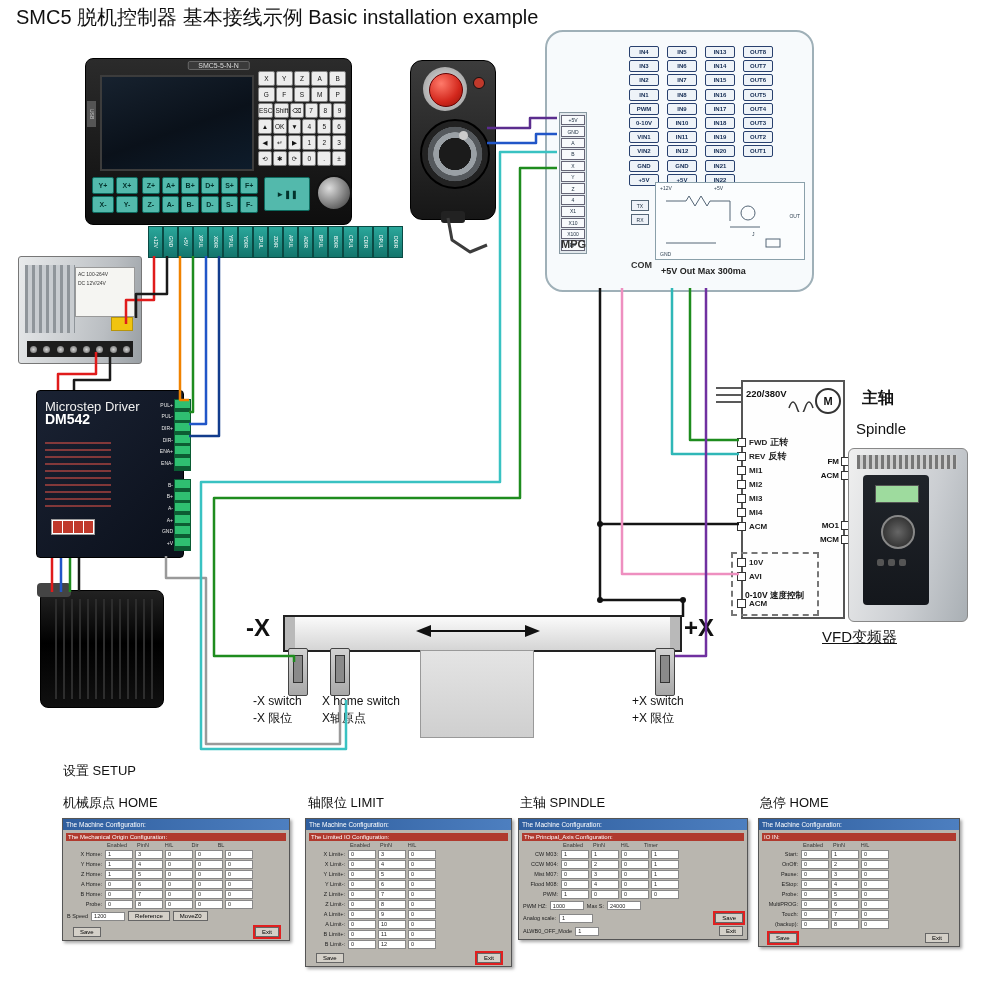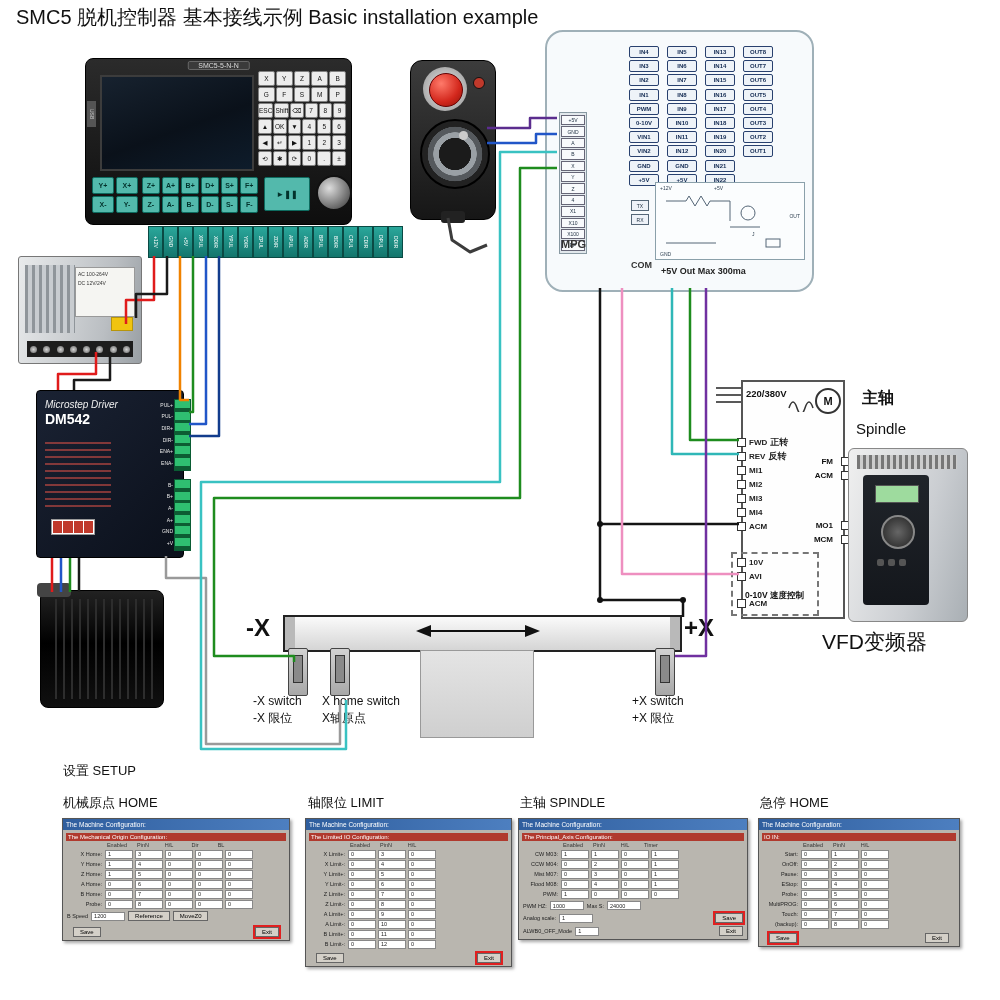--- a/index.html
+++ b/index.html
@@ -29,21 +29,21 @@
   .tcell{width:13px;height:30px;background:linear-gradient(#2aa79b,#13756c);border:1px solid #0a4a44;color:#fff;font-size:5px;writing-mode:vertical-rl;display:flex;align-items:center;justify-content:center;}
   
   #psu{left:18px;top:256px;width:122px;height:106px;background:linear-gradient(100deg,#e9ebec,#babec2 70%,#999fa4);border:1px solid #777;border-radius:3px;}
   #psu-vents{left:6px;top:8px;width:50px;height:68px;background:repeating-linear-gradient(90deg,#8f959a 0 3px,#c8ccd0 3px 7px);}
   #psu-label{right:6px;top:10px;width:54px;height:44px;background:#f5f5f2;border:1px solid #999;font-size:5px;color:#333;padding:2px;line-height:1.8;}
   #psu-sticker{right:8px;top:60px;width:20px;height:12px;background:#f1c40f;border:1px solid #b7950b;}
   #psu-terms{left:8px;bottom:6px;width:106px;height:16px;background:#1d1d1d;display:flex;align-items:center;justify-content:space-around;}
   .screw{width:7px;height:7px;border-radius:50%;background:radial-gradient(#d2d2d2,#666);}
   
   #drv{left:36px;top:390px;width:146px;height:166px;background:linear-gradient(135deg,#1a2233,#0b101b);border:1px solid #000;border-radius:4px;color:#fff;}
-  #drv-title{left:8px;top:8px;font-size:10px;font-style:italic;color:#f0f0f0;}
+  #drv-title{left:8px;top:8px;font-size:13px;color:#f0f0f0;}
   #drv-model{left:8px;top:20px;font-size:14px;font-weight:bold;color:#fff;}
   #drv-redlines{left:8px;top:46px;width:66px;height:72px;background:repeating-linear-gradient(#0000 0 5px,rgba(220,80,70,.55) 5px 7px);}
   #drv-dip{left:14px;top:128px;width:40px;height:12px;background:#fff;border:1px solid #999;display:flex;gap:1px;padding:1px;}
   .dipseg{flex:1;background:#c0392b;}
   .gblock{right:-8px;width:15px;background:repeating-linear-gradient(#2fbf71 0 8px,#0d5c33 8px 11.6px);border:1px solid #0a5c33;}
   #gb1{top:8px;height:70px;}
   #gb2{top:88px;height:70px;}
   .dlabs{right:10px;width:30px;}
   #dl1{top:8px;}  #dl2{top:88px;}
   .dlab{height:11.6px;font-size:5px;color:#e8e8e8;display:flex;align-items:center;justify-content:flex-end;}
@@ -77,36 +77,36 @@
   #vfds-box{left:741px;top:380px;width:100px;height:235px;border:2px solid #555;background:#fefefe;}
   #vfd-voltage{left:3px;top:6px;font-size:9.5px;font-weight:bold;white-space:nowrap;}
   #vfd-coils{left:44px;top:8px;}
   .mcircle{left:72px;top:6px;width:22px;height:22px;border:2px solid #333;border-radius:50%;font-size:11px;font-weight:bold;display:flex;align-items:center;justify-content:center;background:#fff;}
   #lterms{left:0;top:53px;}
   .vterm{height:14px;display:flex;align-items:center;gap:3px;margin-left:-6px;font-size:8px;font-weight:bold;color:#222;white-space:nowrap;}
   .vdot{width:7px;height:7px;background:#fff;border:1.5px solid #333;flex:none;}
   .vnote{font-size:9px;font-weight:bold;color:#222;}
   .rcol{right:-1px;display:flex;flex-direction:column;align-items:flex-end;}
   #rc1{top:72px;} #rc2{top:136px;}
-  .rterm{height:14px;display:flex;align-items:center;gap:8px;font-size:8px;font-weight:bold;margin-right:-6px;}
+  .rterm{height:14px;display:flex;align-items:center;gap:2px;font-size:8px;font-weight:bold;margin-right:-6px;}
   #analog-box{left:-12px;top:170px;width:84px;height:60px;border:2px dashed #777;}
   #aterms{left:0;top:173px;}
   #speednote{left:2px;top:202px;font-size:8.5px;font-weight:bold;white-space:nowrap;margin-top:6px;}
   #acm2{left:0;top:214px;}
   #spindle-cn{left:862px;top:388px;font-size:16px;font-weight:bold;}
   #spindle-en{left:856px;top:420px;font-size:15px;}
   
   #vfdu{left:848px;top:448px;width:118px;height:172px;background:linear-gradient(105deg,#f0f0f0,#cbced2 60%,#a9afb4);border:1px solid #888;border-radius:6px;}
   #vfdu-vents{left:8px;top:6px;width:100px;height:14px;background:repeating-linear-gradient(90deg,#777 0 3px,#ccc 3px 6px);}
   #vfdu-face{left:14px;top:26px;width:66px;height:130px;background:linear-gradient(#20242a,#14171c);border-radius:4px;}
   #vfdu-lcd{left:12px;top:10px;width:42px;height:16px;background:#9edb9e;border:1px solid #555;}
   #vfdu-dial{left:18px;top:40px;width:30px;height:30px;border-radius:50%;background:radial-gradient(#666,#222);border:2px solid #888;}
   #vfdu-btns{left:14px;top:84px;width:38px;display:flex;gap:4px;}
   .vbtn{width:7px;height:7px;border-radius:2px;background:#555;}
-  #vfdu-label{left:822px;top:628px;font-size:21px;}
+  #vfdu-label{left:822px;top:628px;font-size:15px;text-decoration:underline;}
   
   #rail{left:283px;top:615px;width:395px;height:33px;background:linear-gradient(#fafafa,#d5d5d5);border:2px solid #222;}
   .railend{top:0;width:10px;height:100%;background:#b9b9b9;}
   #negx{left:246px;top:614px;font-size:24px;font-weight:bold;}
   #posx{left:684px;top:614px;font-size:24px;font-weight:bold;}
   #carriage{left:420px;top:650px;width:112px;height:86px;background:linear-gradient(#e4e4e4,#cfcfcf);border:1px solid #999;}
   .bracket{top:648px;width:18px;height:46px;background:linear-gradient(#d2d2d2,#a8a8a8);border:1.5px solid #444;border-radius:2px;}
   #br1{left:288px;} #br2{left:330px;} #br3{left:655px;}
   .bnotch{left:4px;top:6px;width:8px;height:26px;background:#8a8a8a;border:1px solid #333;position:absolute;}
   .swlabel{font-size:12px;color:#111;white-space:nowrap;}

